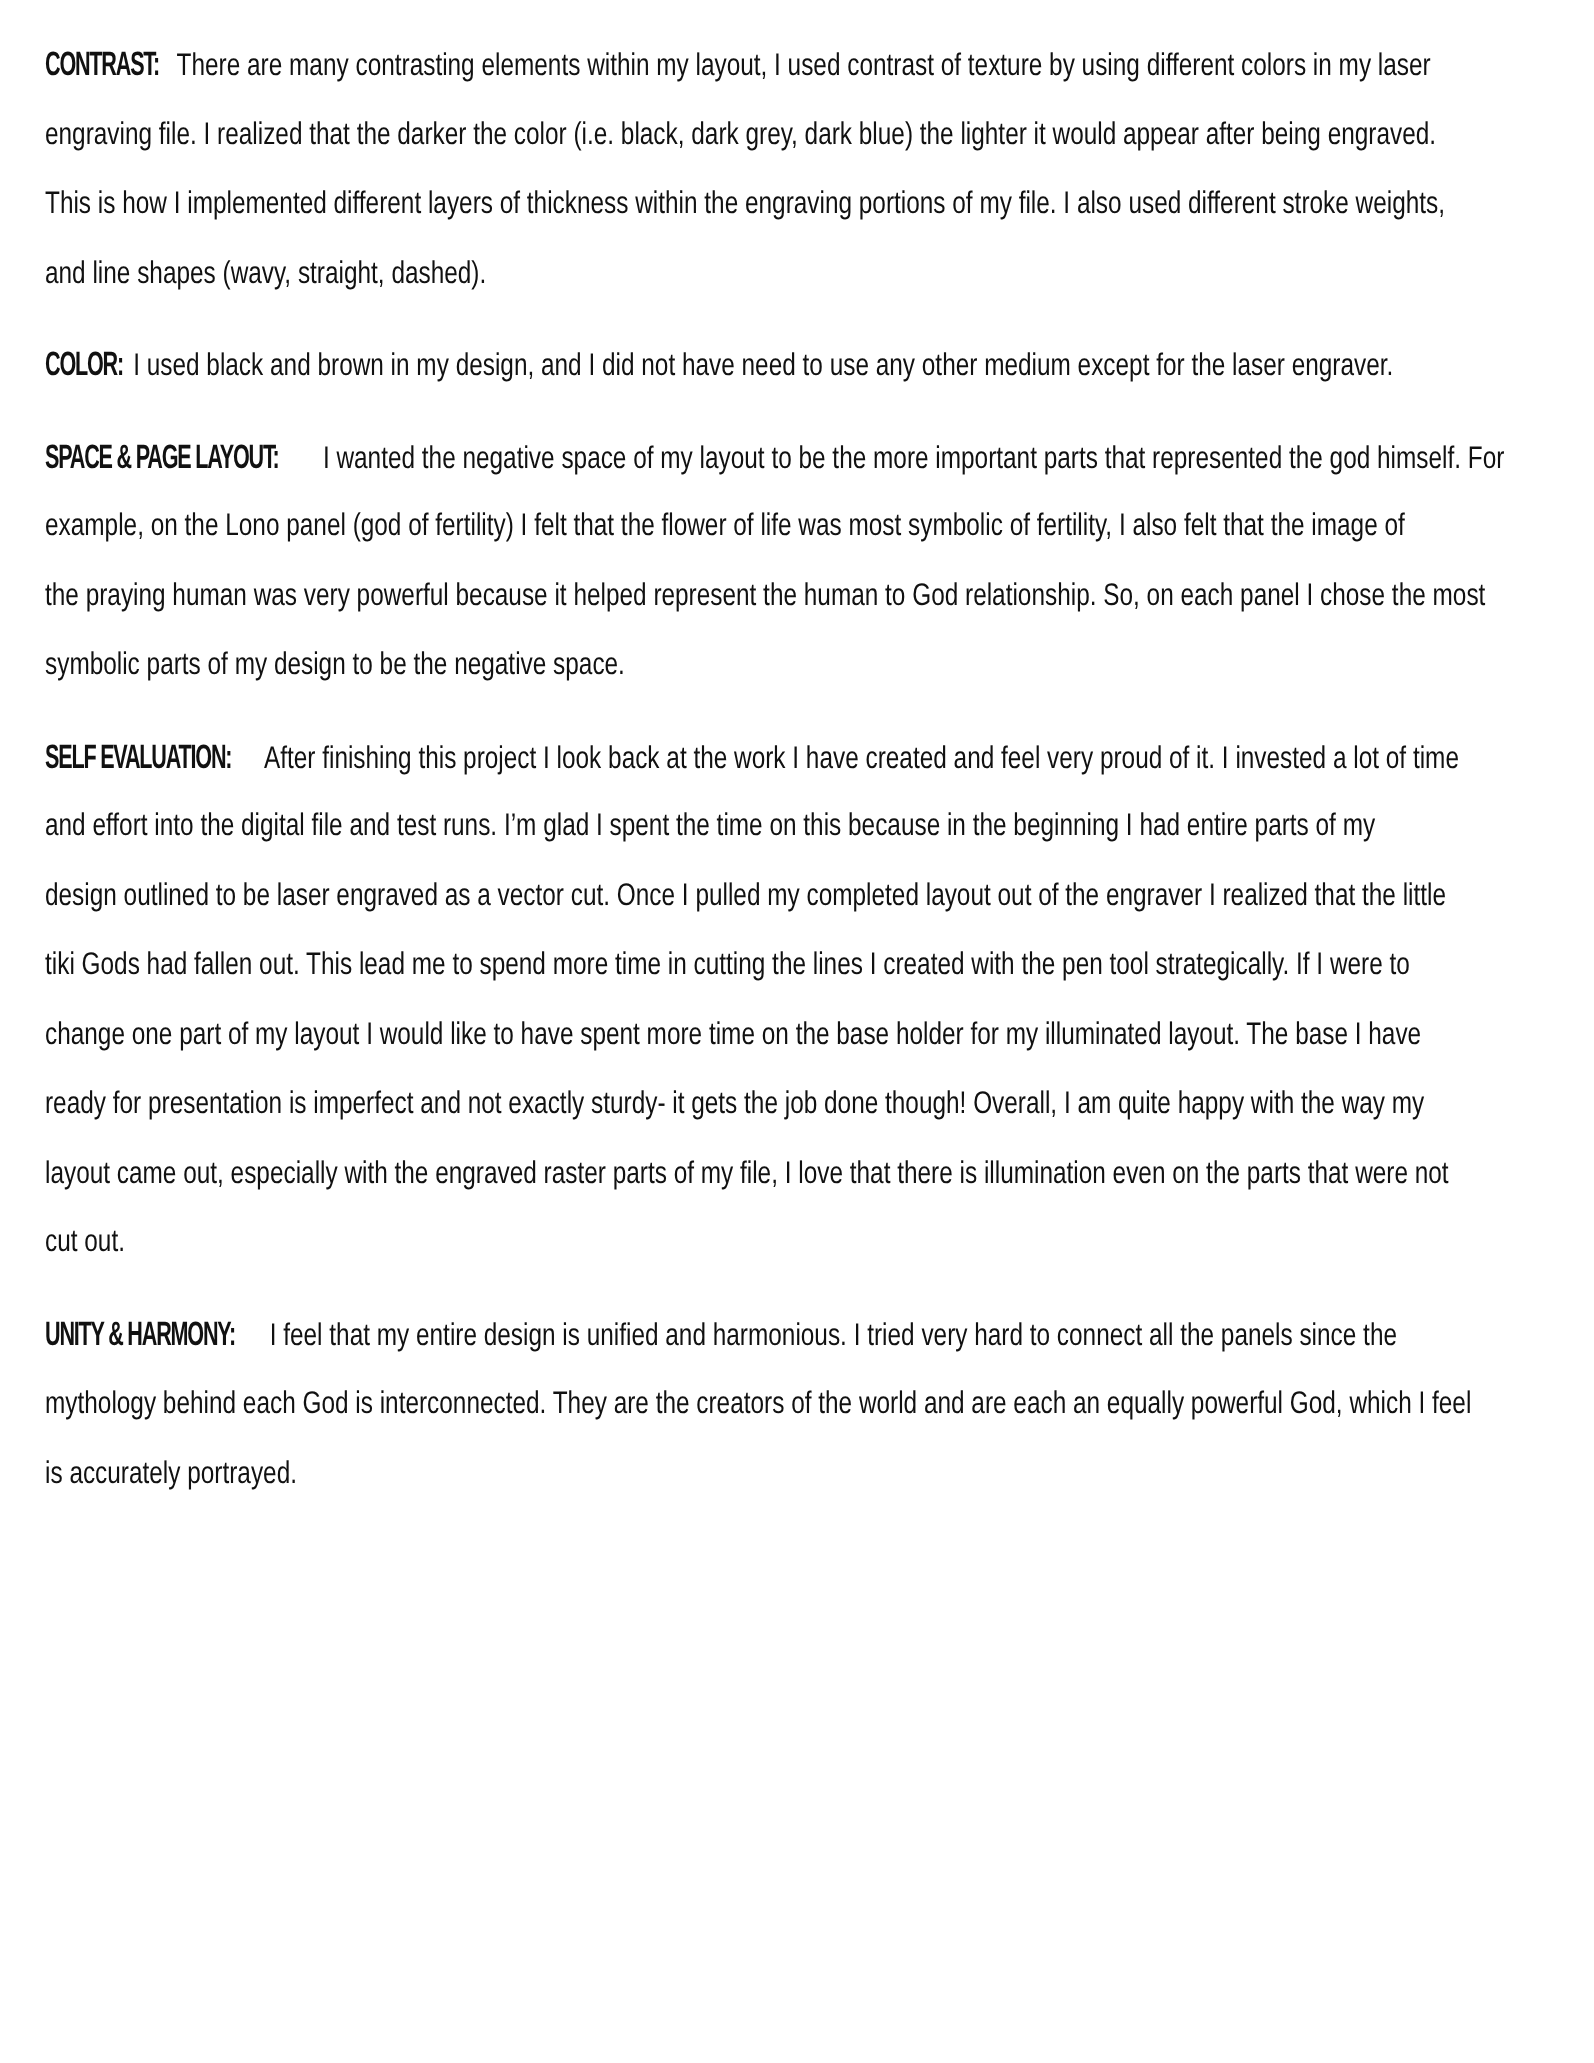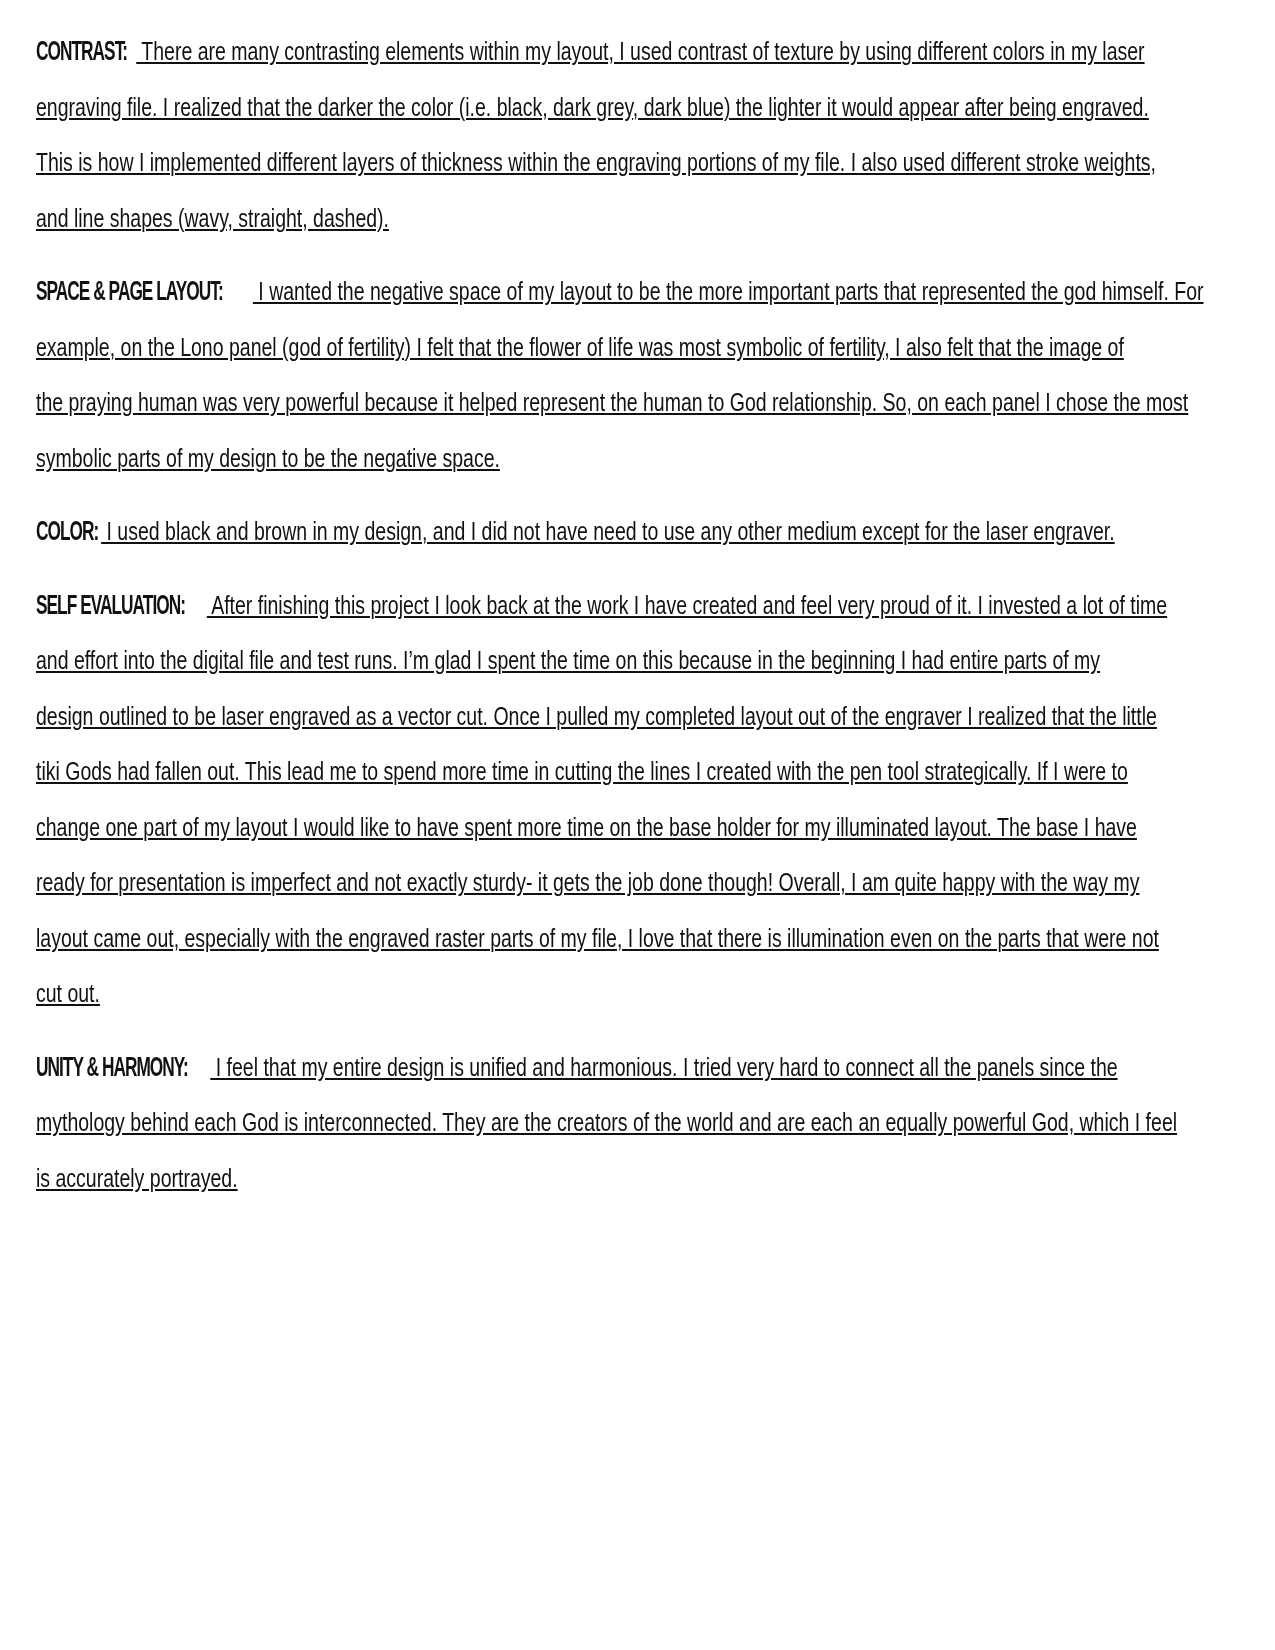--- a/index.html
+++ b/index.html
@@ -1,21 +1,20 @@
 <!DOCTYPE html>
 <html><head>
   <meta charset="utf-8">
   <style>
     html, body { margin: 0; padding: 0; background: #ffffff; }
     body { width: 1275px; height: 1650px; position: relative; overflow: hidden; }
     .page {
       position: absolute; left: 36px; top: 28px; width: 1200px;
       font-family: "Liberation Sans", sans-serif;
       color: #111111;
-      text-decoration: underline;
     }
     .para { margin: 0 0 18px 0; }
     .line {
       display: block;
       height: 55.5px;
       line-height: 46px;
       font-size: 25px;
       white-space: nowrap;
       transform: scaleX(0.78);
       transform-origin: left center;
@@ -38,28 +37,28 @@
 <div class="page">
 
   <div class="para">
     <span class="line"><span class="heading">CONTRAST:</span><span> There are many contrasting elements within my layout, I used contrast of texture by using different colors in my laser</span></span>
     <span class="line">engraving file. I realized that the darker the color (i.e. black, dark grey, dark blue) the lighter it would appear after being engraved.</span>
     <span class="line">This is how I implemented different layers of thickness within the engraving portions of my file. I also used different stroke weights,</span>
     <span class="line">and line shapes (wavy, straight, dashed).</span>
   </div>
 
   <div class="para">
+    <span class="line"><span class="heading">COLOR:</span><span> I used black and brown in my design, and I did not have need to use any other medium except for the laser engraver.</span></span>
+  </div>
+
+  <div class="para">
     <span class="line"><span class="heading">SPACE &amp; PAGE LAYOUT:</span><span> I wanted the negative space of my layout to be the more important parts that represented the god himself. For</span></span>
     <span class="line">example, on the Lono panel (god of fertility) I felt that the flower of life was most symbolic of fertility, I also felt that the image of</span>
     <span class="line">the praying human was very powerful because it helped represent the human to God relationship. So, on each panel I chose the most</span>
     <span class="line">symbolic parts of my design to be the negative space.</span>
-  </div>
-
-  <div class="para">
-    <span class="line"><span class="heading">COLOR:</span><span> I used black and brown in my design, and I did not have need to use any other medium except for the laser engraver.</span></span>
   </div>
 
   <div class="para">
     <span class="line"><span class="heading">SELF EVALUATION:</span><span> After finishing this project I look back at the work I have created and feel very proud of it. I invested a lot of time</span></span>
     <span class="line">and effort into the digital file and test runs. I’m glad I spent the time on this because in the beginning I had entire parts of my</span>
     <span class="line">design outlined to be laser engraved as a vector cut. Once I pulled my completed layout out of the engraver I realized that the little</span>
     <span class="line">tiki Gods had fallen out. This lead me to spend more time in cutting the lines I created with the pen tool strategically. If I were to</span>
     <span class="line">change one part of my layout I would like to have spent more time on the base holder for my illuminated layout. The base I have</span>
     <span class="line">ready for presentation is imperfect and not exactly sturdy- it gets the job done though! Overall, I am quite happy with the way my</span>
     <span class="line">layout came out, especially with the engraved raster parts of my file, I love that there is illumination even on the parts that were not</span>

